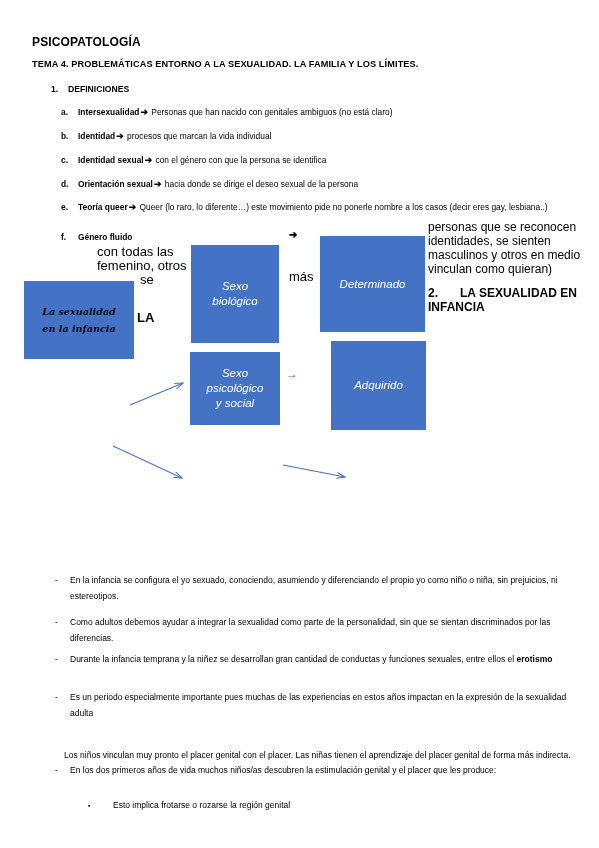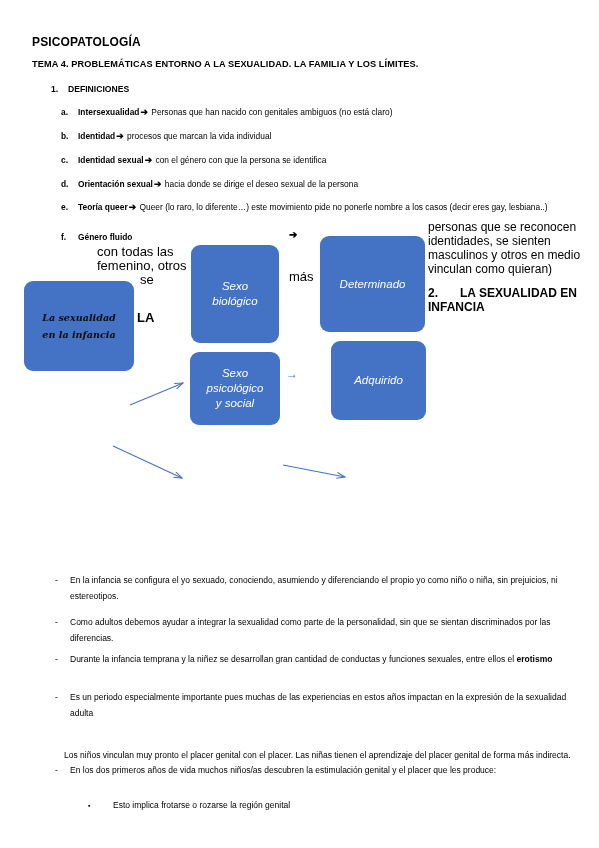--- a/index.html
+++ b/index.html
@@ -79,21 +79,21 @@
     position: absolute;
     left: 0;
     top: 0;
     width: 599px;
     height: 848px;
     pointer-events: none;
   }
   .node {
     position: absolute;
     background: #4472c4;
-    border-radius: 9px;
+    border-radius: 0;
     display: flex;
     align-items: center;
     justify-content: center;
     text-align: center;
     color: #ffffff;
     font-style: italic;
     font-size: 11.5px;
     line-height: 15px;
     box-sizing: border-box;
     padding: 2px 4px;
@@ -212,41 +212,41 @@
     <defs>
       <marker id="ah" markerWidth="9" markerHeight="9" refX="7.5" refY="3.1" orient="auto" markerUnits="strokeWidth">
         <path d="M0,0.4 L7.6,3.1 L0,5.8" fill="none" stroke="#4472c4" stroke-width="0.9"></path>
       </marker>
     </defs>
     <line x1="130" y1="405" x2="183" y2="383" stroke="#4472c4" stroke-width="1.1" marker-end="url(#ah)"></line>
     <line x1="113" y1="446" x2="182" y2="478" stroke="#4472c4" stroke-width="1.1" marker-end="url(#ah)"></line>
     <line x1="283" y1="465" x2="345" y2="477" stroke="#4472c4" stroke-width="1.1" marker-end="url(#ah)"></line>
   </svg>
 
-  <div class="node dark-label" style="left:24px; top:281px; width:110px; height:90px;">
+  <div class="node dark-label" style="left:24px; top:281px; width:110px; height:78px;">
     <span style="white-space:pre-line;">La sexualidad
 en la infancia</span>
   </div>
 
   <div class="node" style="left:191px; top:245px; width:88px; height:98px;">
     <span style="white-space:pre-line;">Sexo
 biológico</span>
   </div>
 
   <div class="node" style="left:190px; top:352px; width:90px; height:73px;">
     <span style="white-space:pre-line;">Sexo
 psicológico
 y social</span>
   </div>
 
   <div class="node" style="left:320px; top:236px; width:105px; height:96px;">
     <span style="white-space:pre-line;">Determinado</span>
   </div>
 
-  <div class="node" style="left:331px; top:341px; width:95px; height:79px;">
+  <div class="node" style="left:331px; top:341px; width:95px; height:89px;">
     <span style="white-space:pre-line;">Adquirido</span>
   </div>
 
   <div class="side-col">
     <div>personas que se reconocen</div>
     <div>identidades, se sienten</div>
     <div>masculinos y otros en medio</div>
     <div>vinculan como quieran)</div>
     <div class="side-head">
       <span class="secnum">2.</span><span>LA SEXUALIDAD EN INFANCIA</span>

